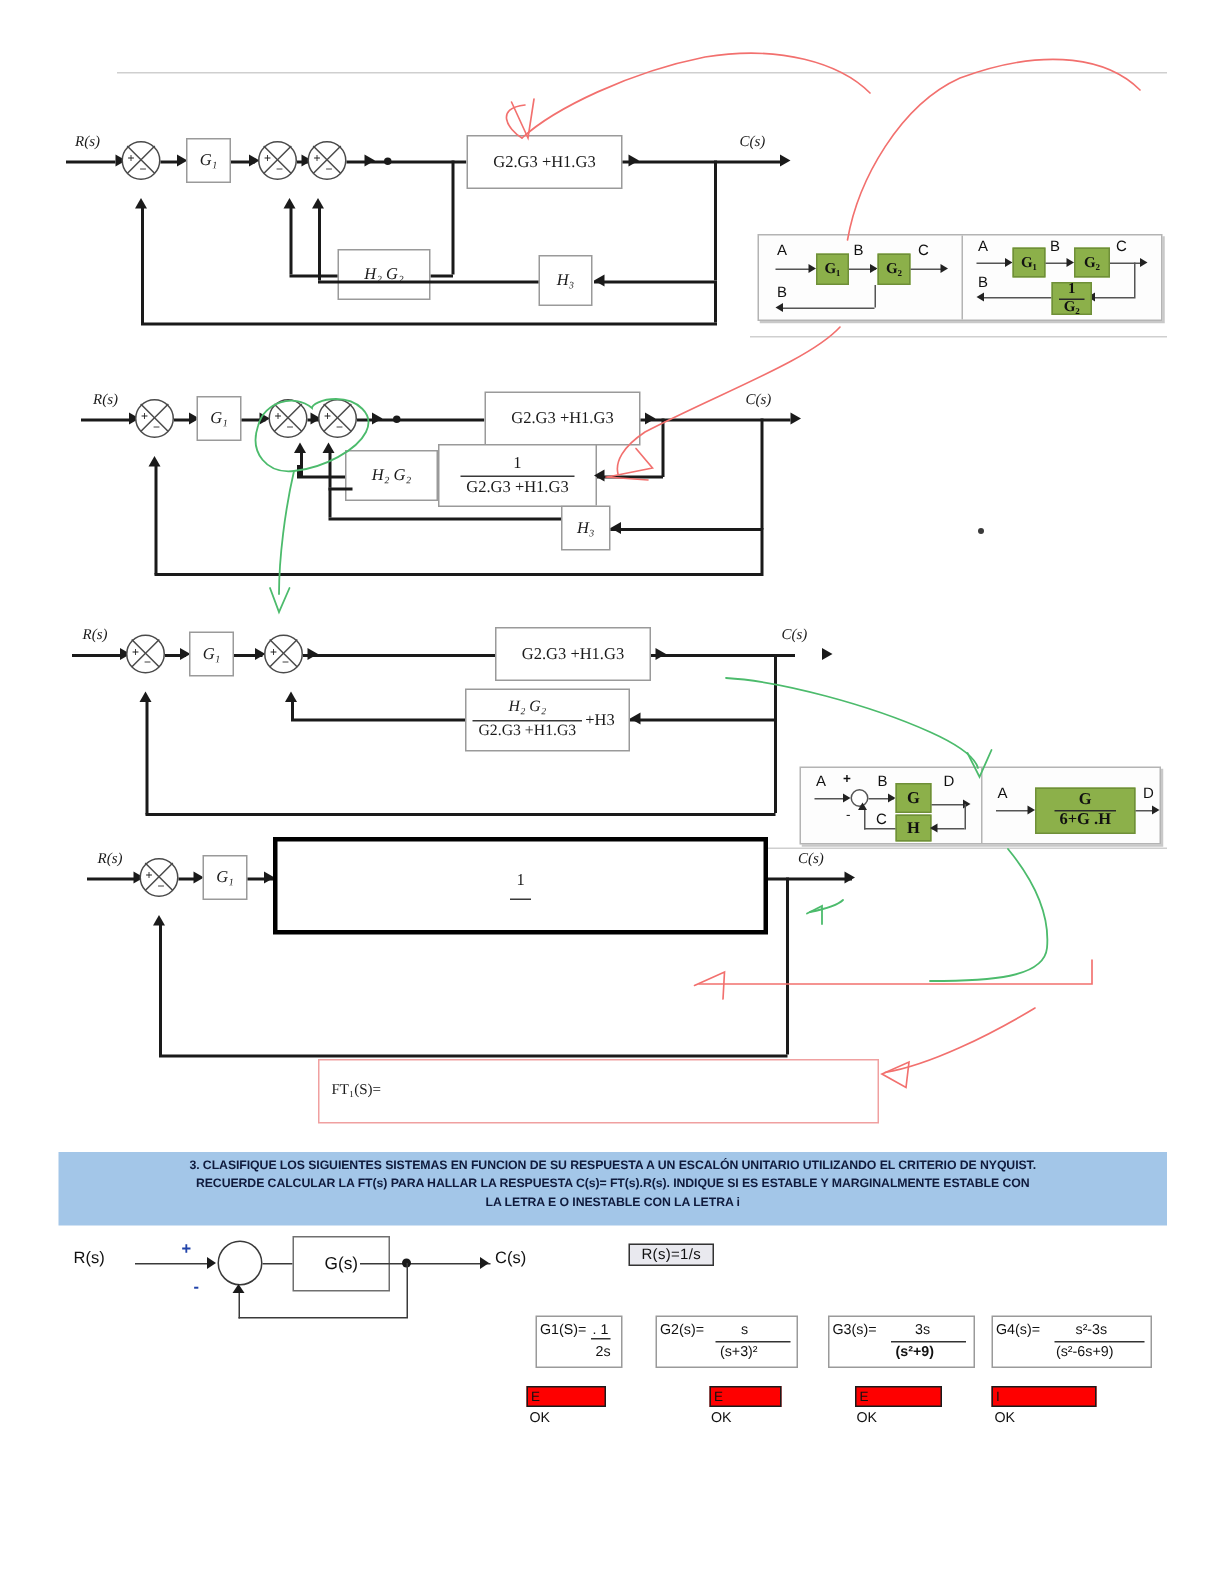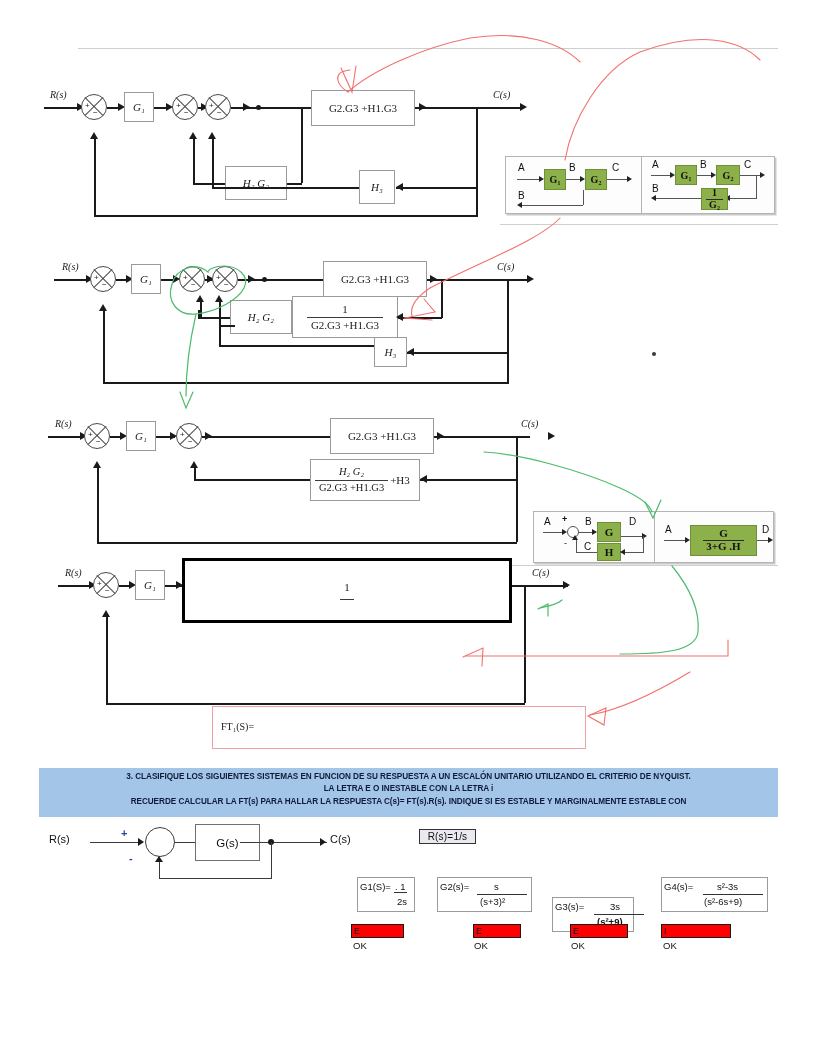--- a/index.html
+++ b/index.html
@@ -392,21 +392,21 @@
     <div class="ih" style="left:42px; top:40px; width:21px;"></div>
     <div class="iv" style="left:42px; top:27px; height:14px;"></div>
     <div class="iar u" style="left:38px; top:23px;"></div>
 
     <div class="ilbl" style="left:131px; top:12px;">A</div>
     <div class="ih" style="left:130px; top:28px; width:24px;"></div>
     <div class="iar r" style="left:151px; top:25px;"></div>
     <div class="gblk tall" style="left:156px; top:13px; width:67px; height:31px;">
       <span class="fr" style="font-size:11px;">
         <span class="n">G</span>
-        <span class="d">3+G .H</span>
+        <span class="d">6+G .H</span>
       </span>
     </div>
     <div class="ilbl" style="left:228px; top:12px;">D</div>
     <div class="ih" style="left:223px; top:28px; width:14px;"></div>
     <div class="iar r" style="left:234px; top:25px;"></div>
   </div>
 
   <div class="abs" style="left:0; top:0; width:816px; height:720px;">
     <div class="lbl it" style="left:65px; top:567px; font-size:10px;">R(s)</div>
     <div class="h" style="left:58px; top:585px; width:32px;"></div>
@@ -440,22 +440,22 @@
     <div class="v" style="left:106px; top:616px; height:88px;"></div>
     <div class="ar u" style="left:102px; top:610px;"></div>
   </div>
 
   <div class="ftbox" style="left:212px; top:706px; width:374px; height:43px;">
     <div class="lbl" style="left:8px; top:14px; font-size:10px;">FT₁(S)=</div>
   </div>
 
   <div class="banner" style="left:39px; top:768px; width:739px; height:49px;">
     <div class="btxt">3. CLASIFIQUE LOS SIGUIENTES SISTEMAS EN FUNCION DE  SU RESPUESTA A UN ESCALÓN UNITARIO  UTILIZANDO EL CRITERIO DE NYQUIST.</div>
+    <div class="btxt" style="padding-top:0;">RECUERDE CALCULAR LA FT(s) PARA HALLAR LA RESPUESTA C(s)= FT(s).R(s). INDIQUE SI ES ESTABLE Y MARGINALMENTE ESTABLE CON</div>
     <div class="btxt" style="padding-top:0;">LA LETRA E O INESTABLE CON LA LETRA i</div>
-    <div class="btxt" style="padding-top:0;">RECUERDE CALCULAR LA FT(s) PARA HALLAR LA RESPUESTA C(s)= FT(s).R(s). INDIQUE SI ES ESTABLE Y MARGINALMENTE ESTABLE CON</div>
   </div>
 
   <div class="abs" style="left:0; top:0; width:816px; height:920px;">
     <div class="btl" style="left:49px; top:833px;">R(s)</div>
     <div class="bh" style="left:90px; top:842px; width:52px;"></div>
     <div class="psgn" style="left:121px; top:827px;">+</div>
     <div class="bar r" style="left:138px; top:838px;"></div>
     <div class="bcirc" style="left:145px; top:827px;"></div>
     <div class="psgn" style="left:129px; top:852px;">-</div>
 
@@ -484,21 +484,21 @@
 
   <div class="sbox" style="left:437px; top:877px; width:95px; height:35px;">
     <span style="position:absolute; left:2px; top:3px;">G2(s)=</span>
     <span style="position:absolute; left:56px; top:3px;">s</span>
     <span style="position:absolute; left:39px; top:16px; width:50px; border-top:1px solid #333;"></span>
     <span style="position:absolute; left:42px; top:18px;">(s+3)²</span>
   </div>
   <div class="redbox" style="left:473px; top:924px; width:48px; height:14px;">E</div>
   <div class="oktxt" style="left:474px; top:940px;">OK</div>
 
-  <div class="sbox" style="left:552px; top:877px; width:82px; height:35px;margin-top:20px;">
+  <div class="sbox" style="left:552px; top:877px; width:98px; height:35px;">
     <span style="position:absolute; left:2px; top:3px;">G3(s)=</span>
     <span style="position:absolute; left:57px; top:3px;">3s</span>
     <span style="position:absolute; left:41px; top:16px; width:50px; border-top:1px solid #333;"></span>
     <span style="position:absolute; left:44px; top:18px;font-weight:bold;">(s²+9)</span>
   </div>
   <div class="redbox" style="left:570px; top:924px; width:58px; height:14px;">E</div>
   <div class="oktxt" style="left:571px; top:940px;">OK</div>
 
   <div class="sbox" style="left:661px; top:877px; width:107px; height:35px;">
     <span style="position:absolute; left:2px; top:3px;">G4(s)=</span>

